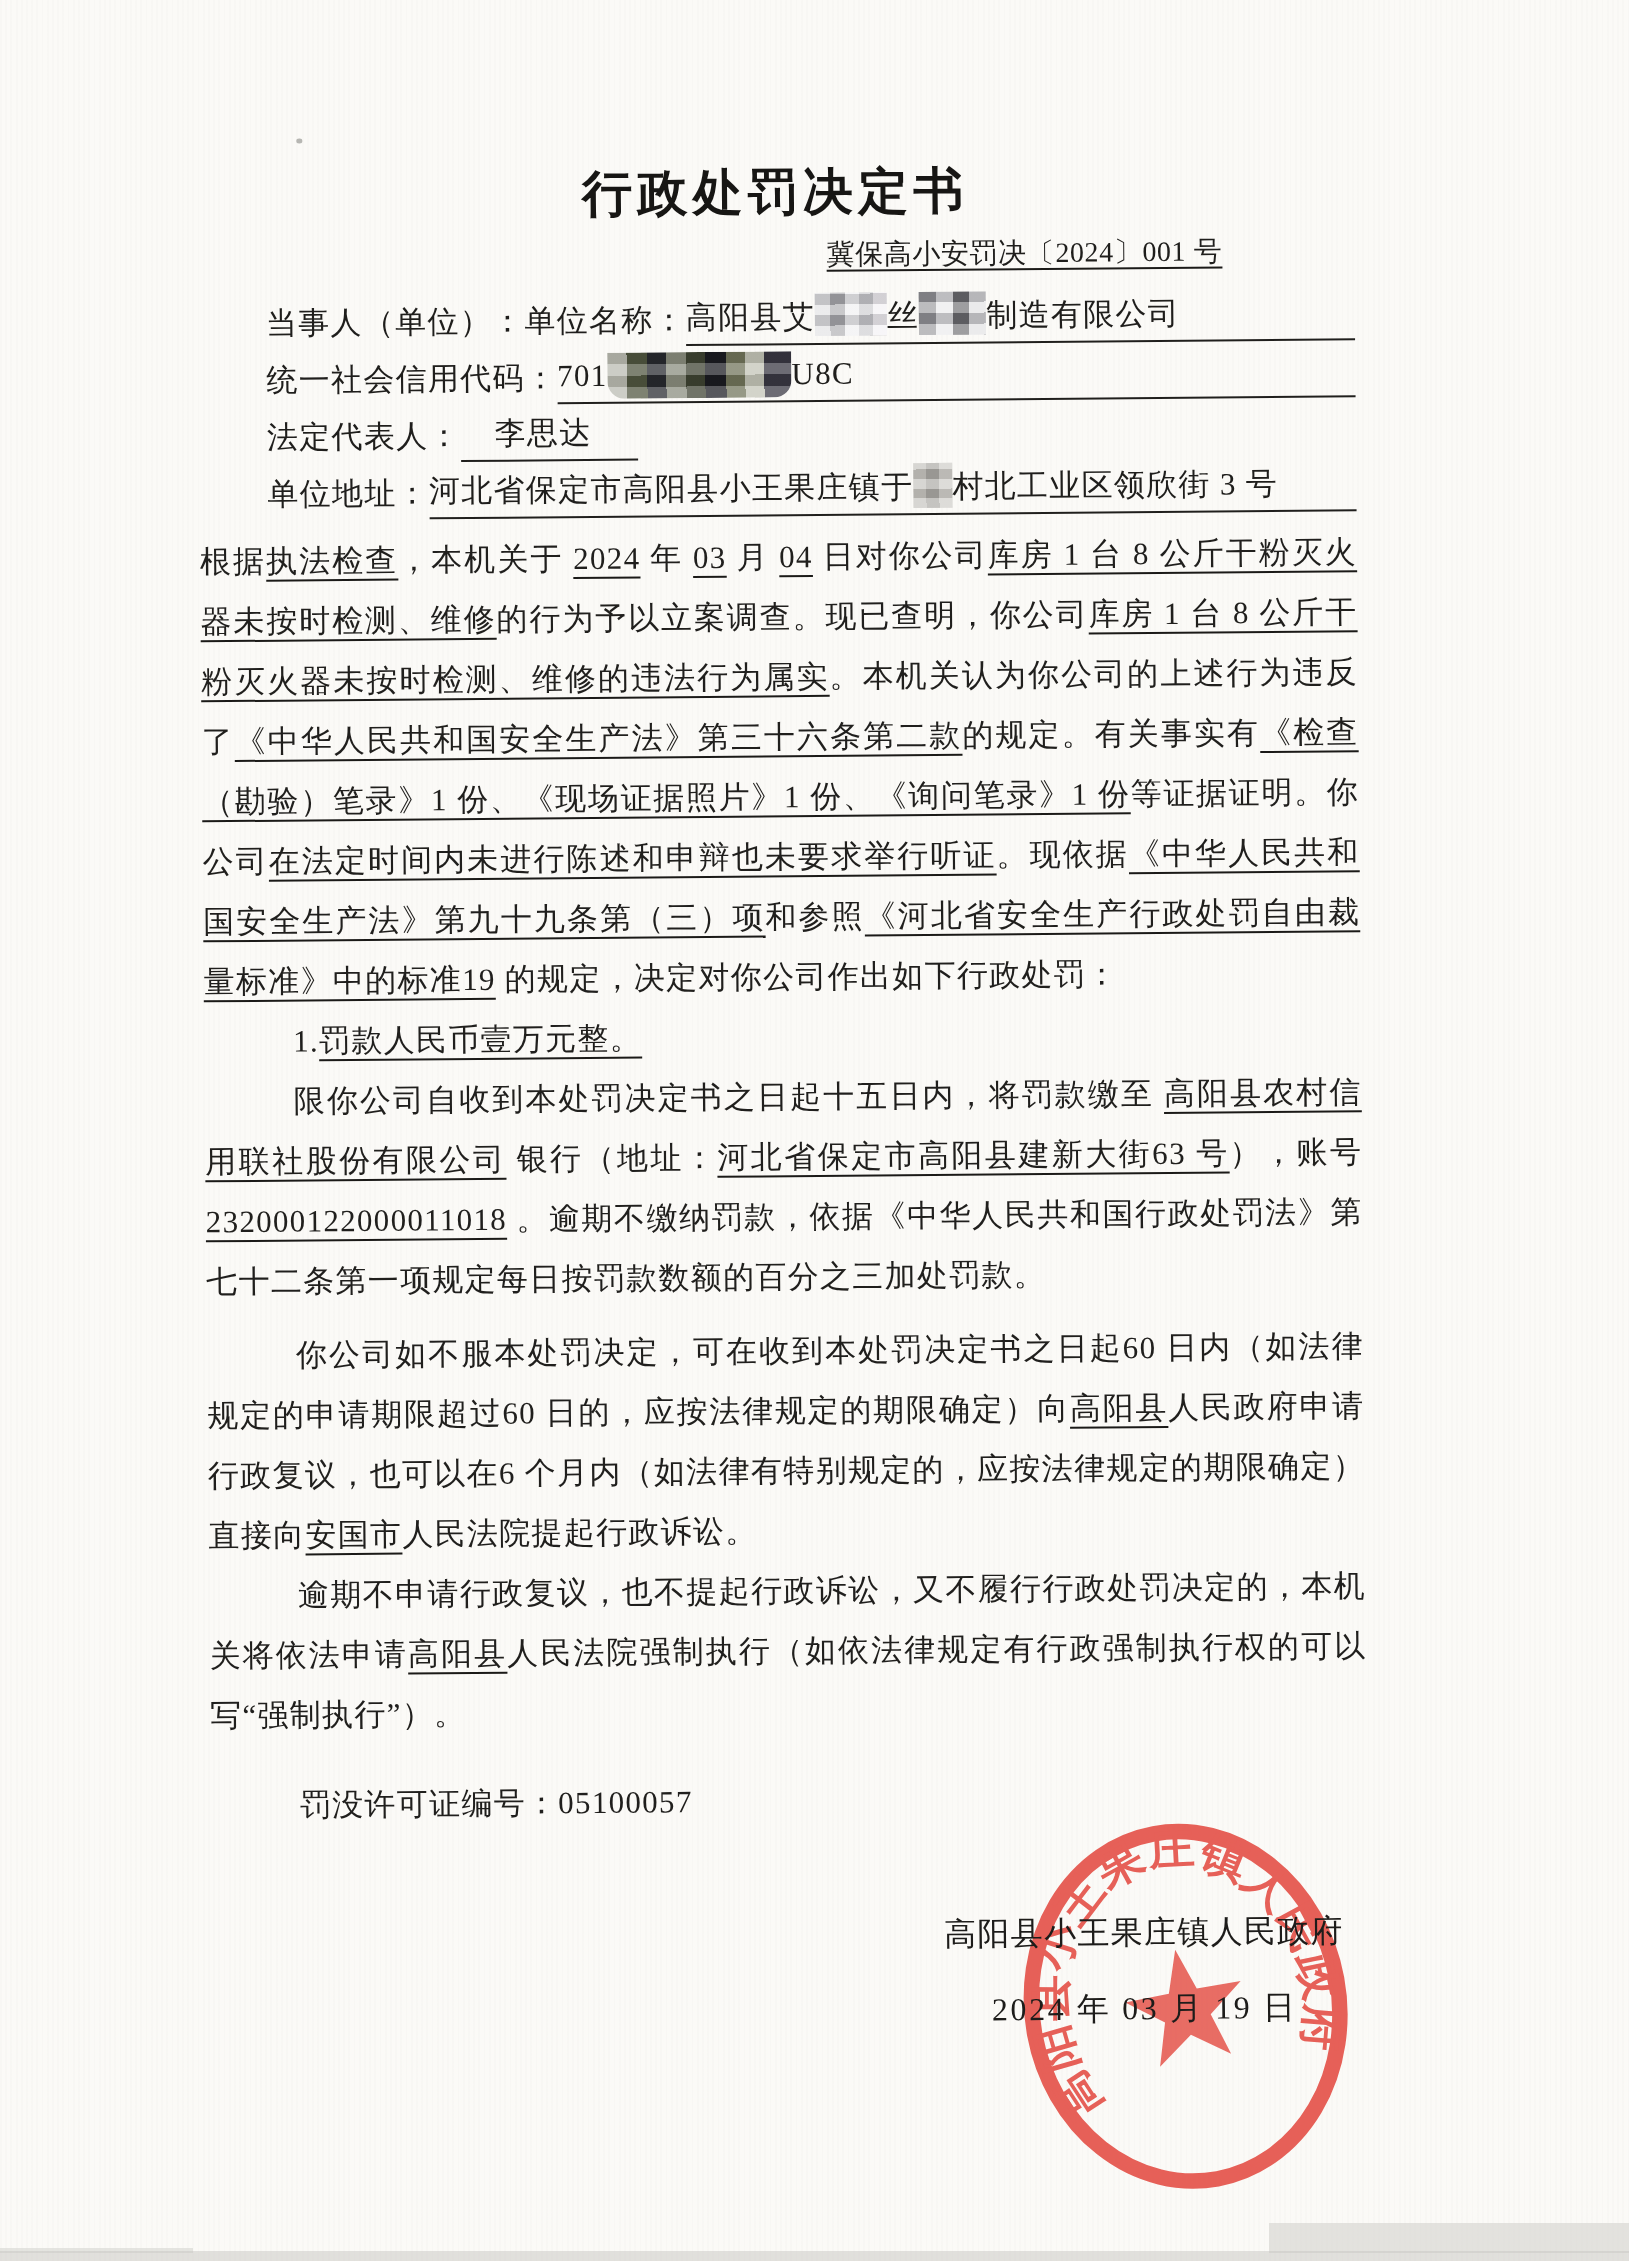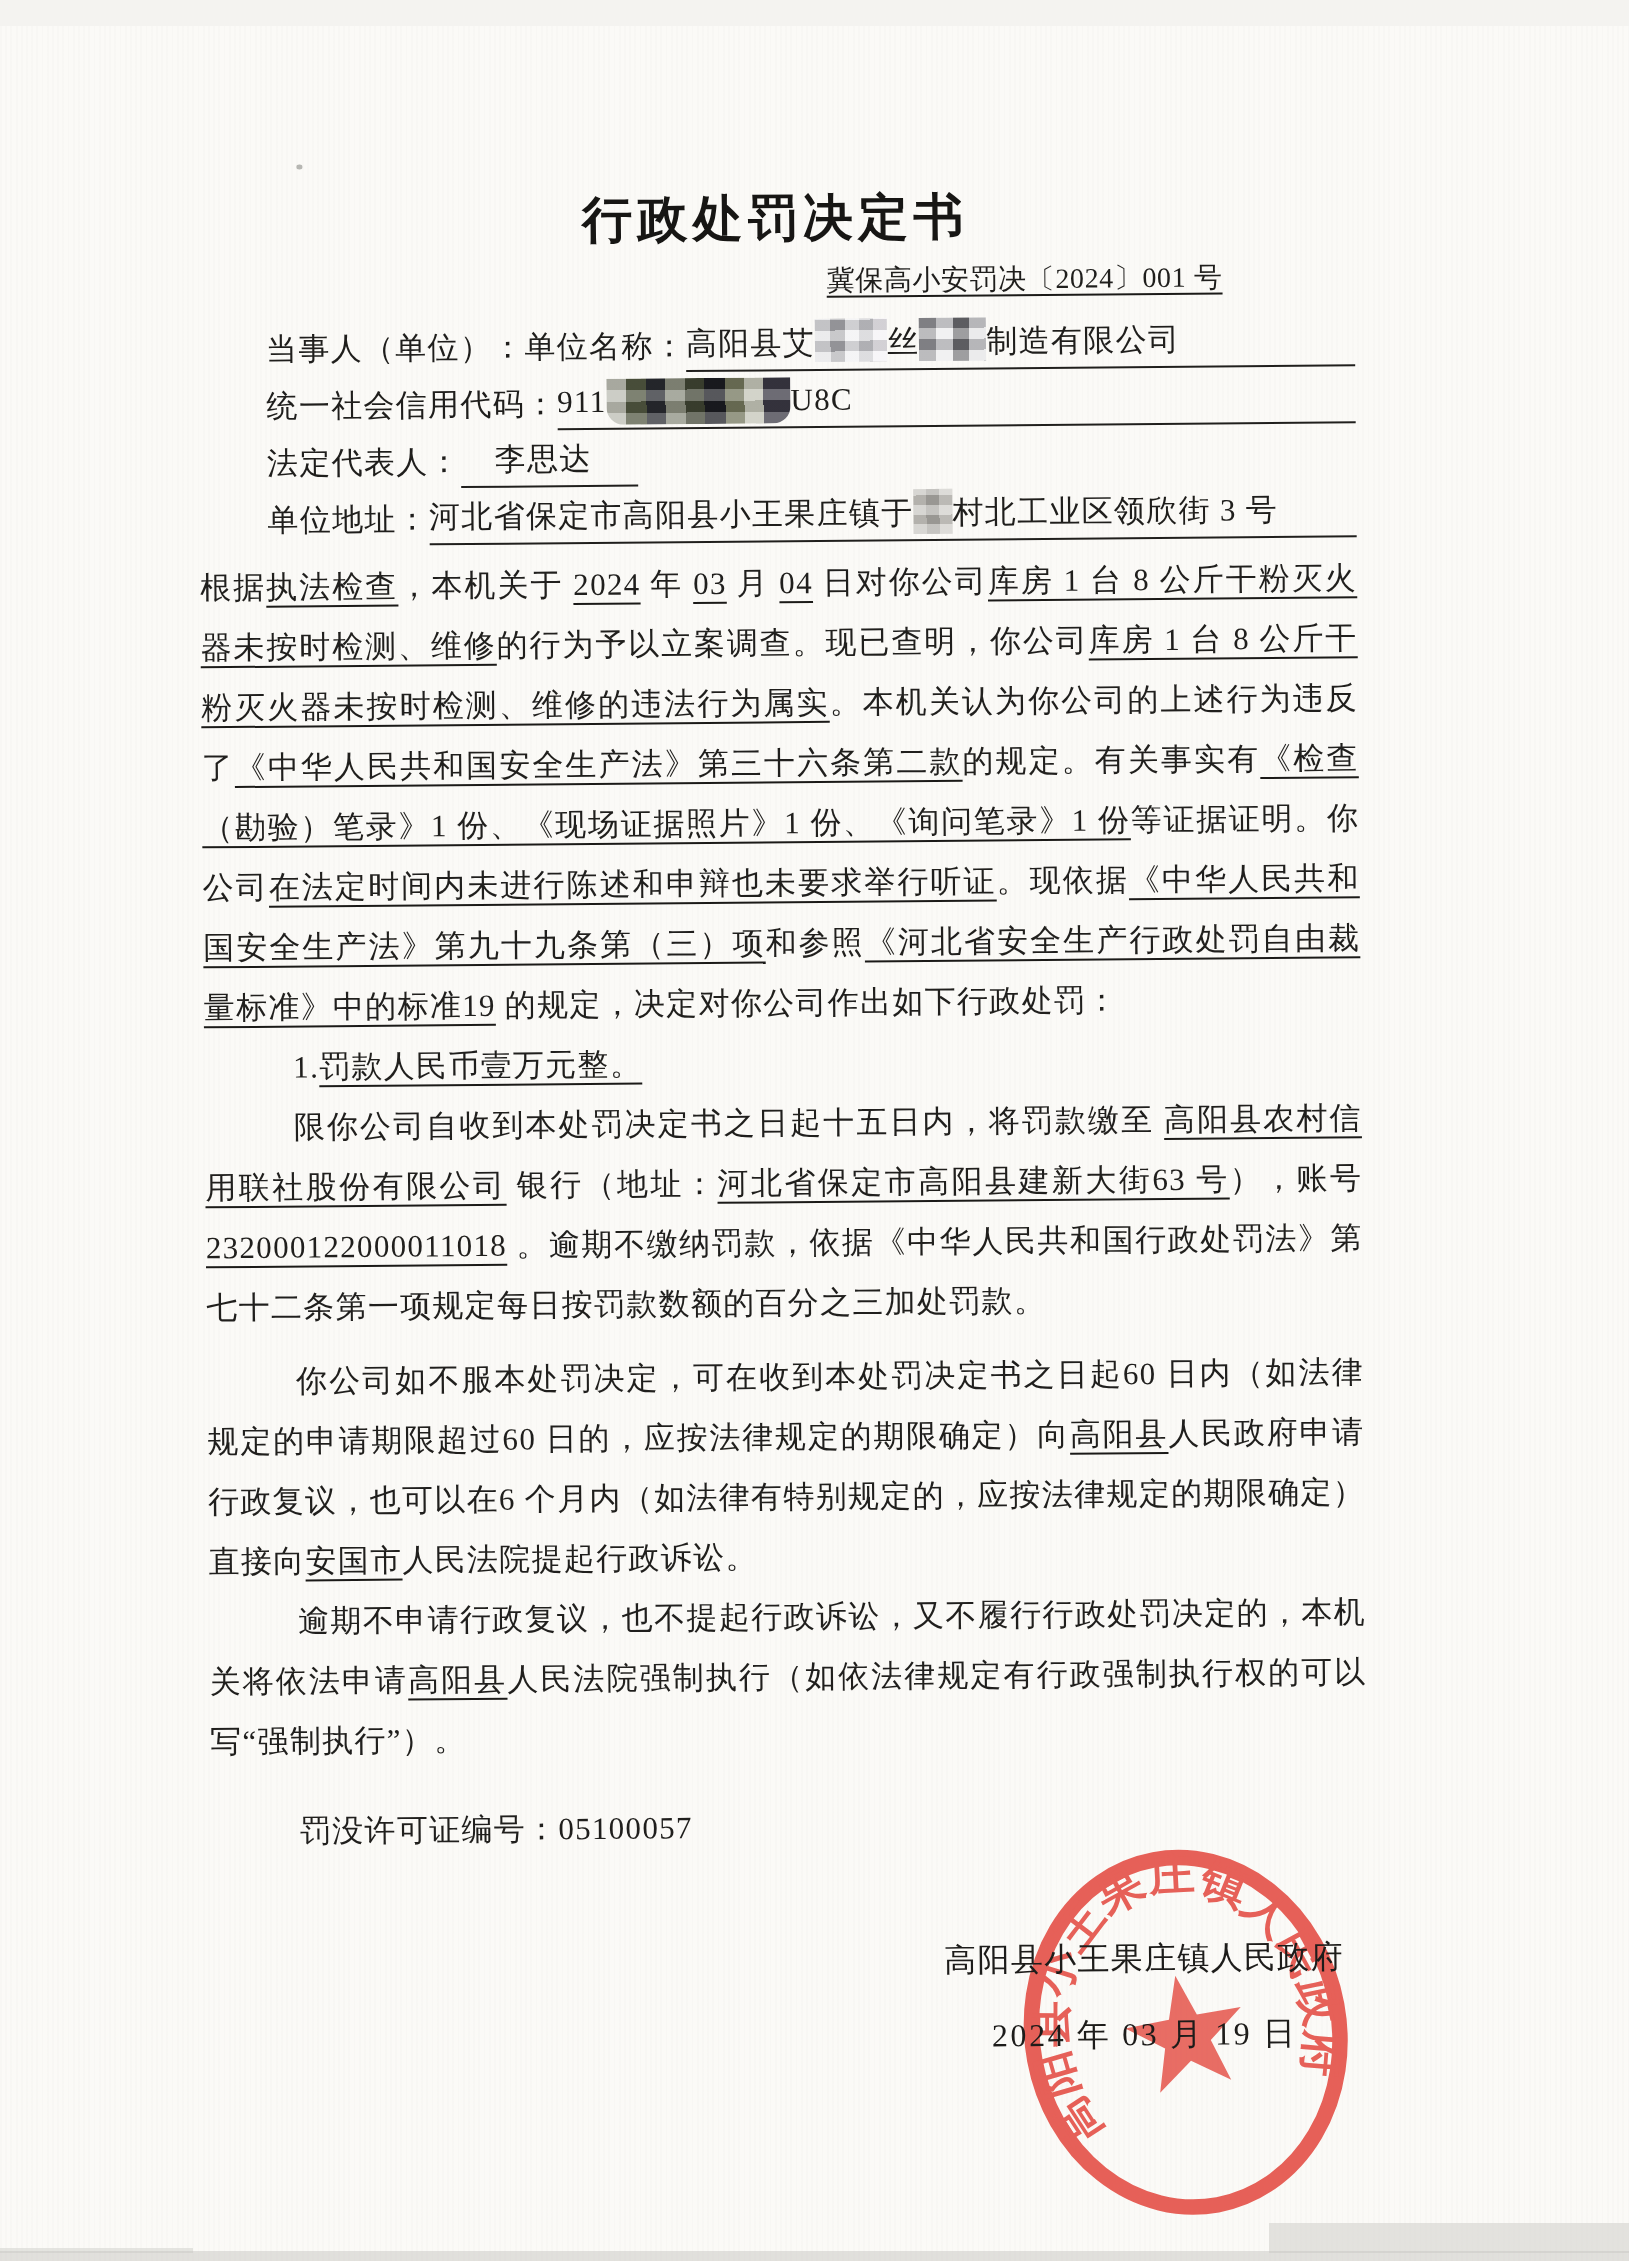--- a/index.html
+++ b/index.html
@@ -4,21 +4,20 @@
 <style>
   html,body{margin:0;padding:0;}
   body{
     width:1630px;height:2261px;position:relative;overflow:hidden;
     background:#f4f3f0;
     font-family:"Liberation Serif","DejaVu Serif",serif;
   }
   .page{
     position:absolute;inset:0;background:#fbfaf7;
     background-image:repeating-linear-gradient(90deg,rgba(0,0,0,0.013) 0 1.9px,rgba(255,255,255,0) 1.9px 5.2px);
-    margin-top:26px;
   }
   .skew{position:absolute;inset:0;transform:rotate(-0.5deg);transform-origin:50% 40%;}
   .doc{
     position:absolute;left:203px;top:157px;width:1157px;
     color:#1f1e1c;font-size:31px;letter-spacing:1.3px;
   }
   .title{
     margin:0 0 6.4px 0;text-align:center;font-size:50px;line-height:71px;
     font-weight:bold;letter-spacing:5.2px;color:#171614;
   }
@@ -113,21 +112,21 @@
 
       <div class="fields">
 
         <div class="frow">
           <span class="flabel">当事人（单位）：单位名称：</span>
             <span class="ffill"><span>高阳县艾</span><span class="mosaic mosaic-name-a"></span><span>丝</span><span class="mosaic mosaic-name-b"></span><span>制造有限公司</span></span>
         </div>
 
         <div class="frow">
           <span class="flabel">统一社会信用代码：</span>
-            <span class="ffill"><span>911</span><span class="mosaic mosaic-code"></span><span>U8C</span></span>
+            <span class="ffill"><span>701</span><span class="mosaic mosaic-code"></span><span>U8C</span></span>
         </div>
 
         <div class="frow">
           <span class="flabel">法定代表人：</span>
             <span class="uline-short">李思达</span>
         </div>
 
         <div class="frow">
           <span class="flabel">单位地址：</span>
             <span class="ffill"><span>河北省保定市高阳县小王果庄镇于</span><span class="mosaic mosaic-addr"></span><span>村北工业区领欣街 3 号</span></span>

